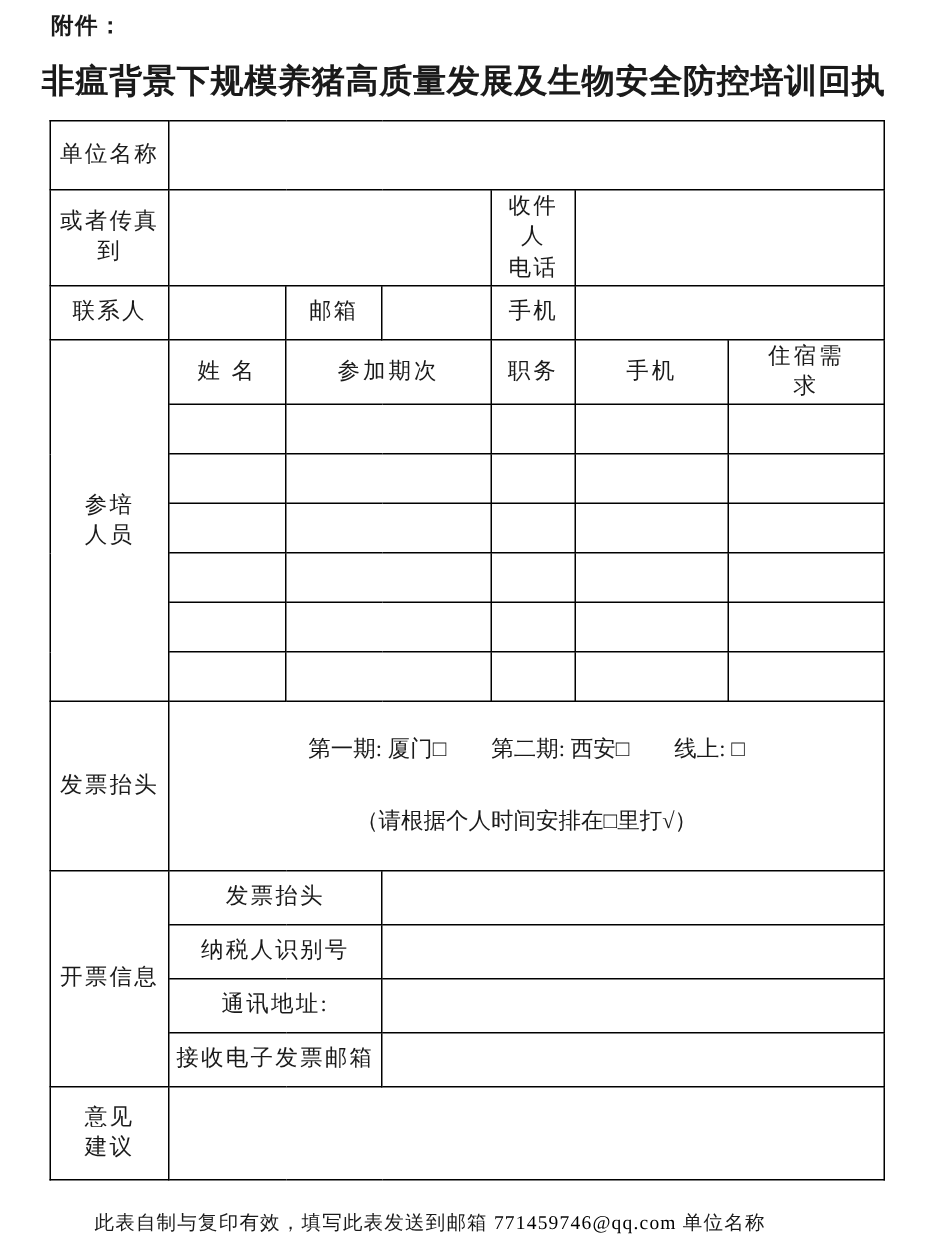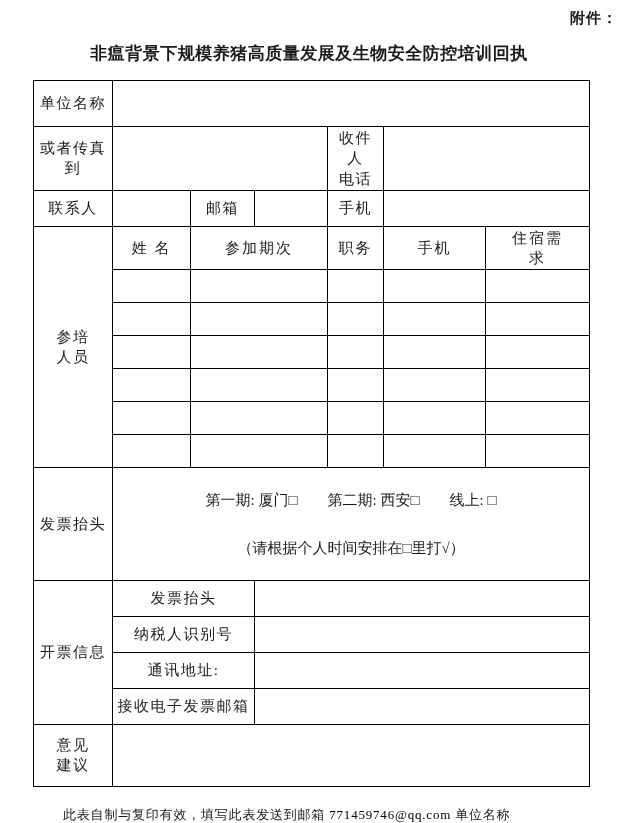--- a/index.html
+++ b/index.html
@@ -5,24 +5,23 @@
   html,body{margin:0;padding:0;}
   body{
     width:618px;height:823px;background:#ffffff;overflow:hidden;
     font-family:"Liberation Serif","DejaVu Serif",serif;
     color:#1a1a1a;
   }
   .sheet{padding-top:9px;}
   .attachment-label{
     margin-left:34px;font-size:15px;font-weight:bold;line-height:19px;
     letter-spacing:1px;
-    text-align:right;
   }
   .doc-title{
-    margin-top:16px;text-align:center;font-size:17px;font-weight:bold;
+    margin-top:16px;text-align:center;font-size:22px;font-weight:bold;
     letter-spacing:0.5px;line-height:20px;
   }
   table.form-table{
     border-collapse:collapse;table-layout:fixed;
     width:556px;margin:16px 0 0 33px;
   }
   .form-table td{
     border:1px solid #000000;
     padding:1px 3px;
     font-size:15px;

